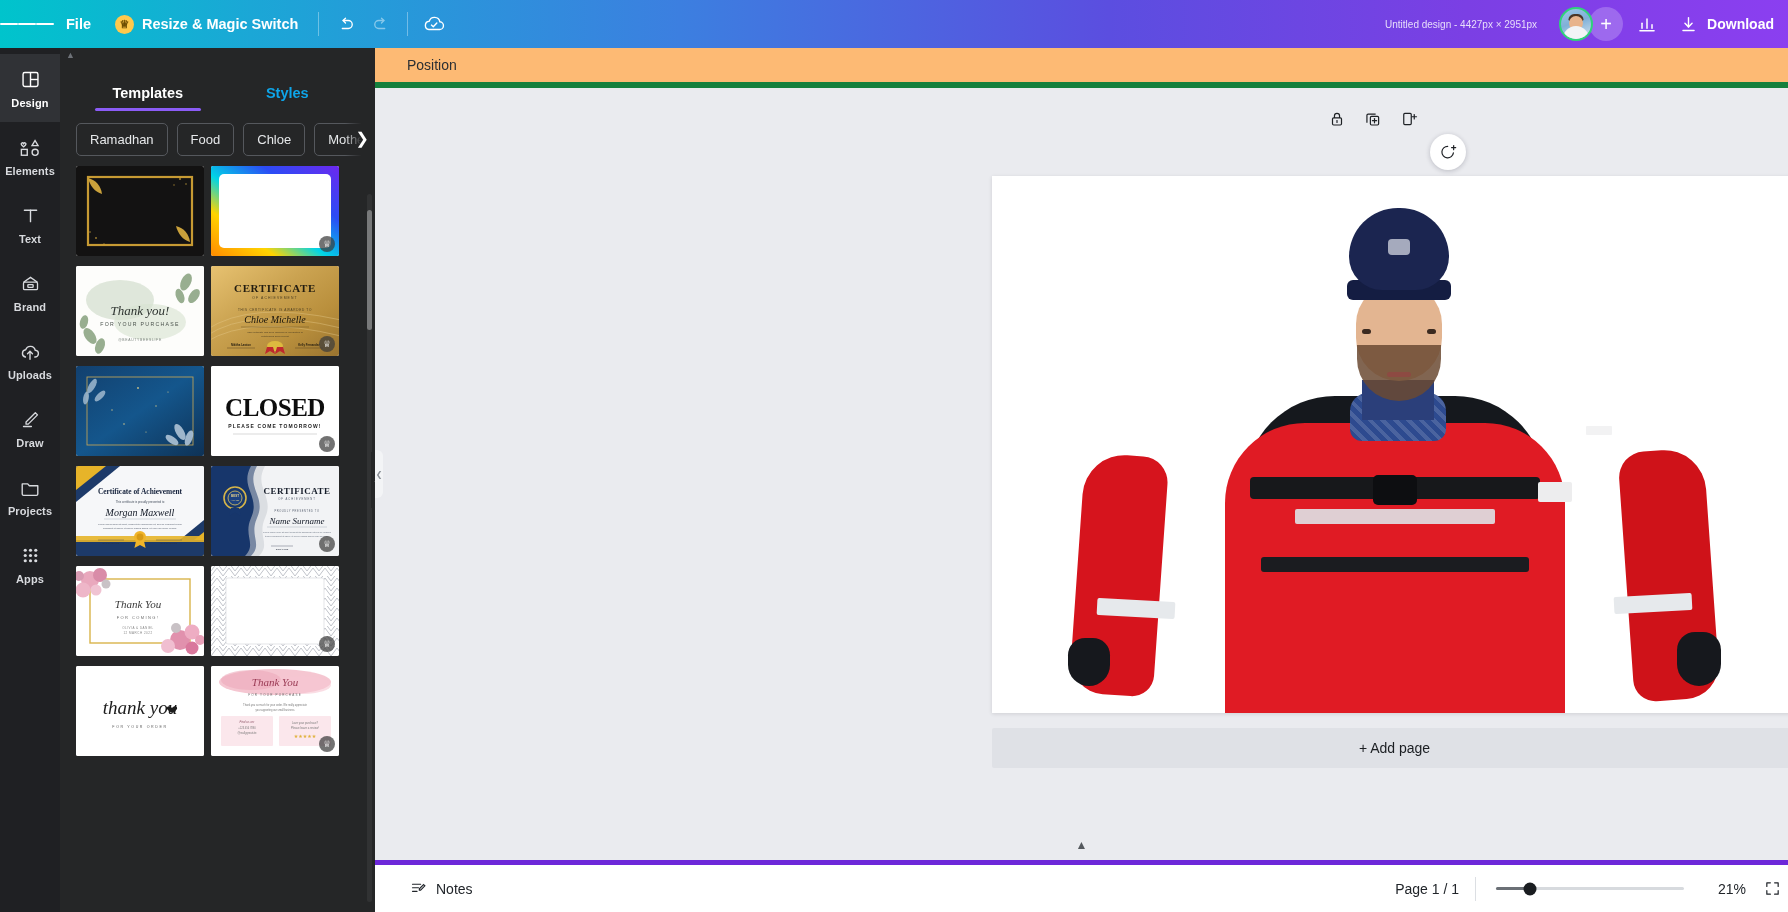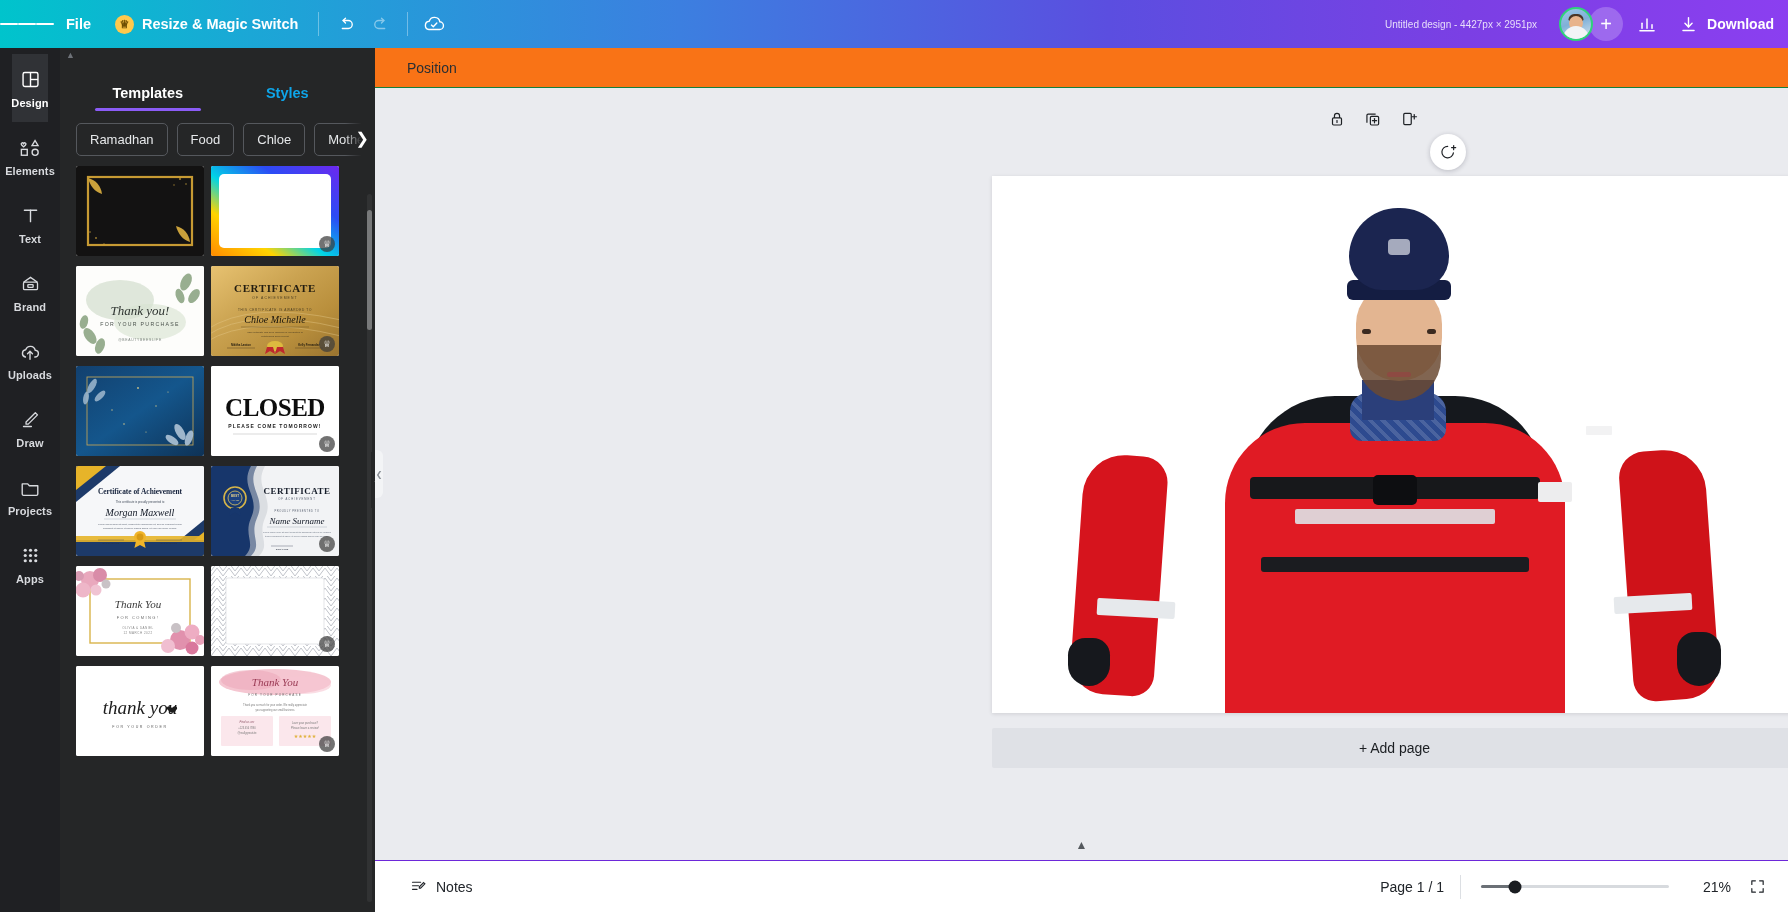--- a/index.html
+++ b/index.html
@@ -70,21 +70,21 @@
   
   .bodyrow { flex: 1 1 auto; display: flex; min-height: 0; }
 
   
   .rail {
     width: 60px; flex: 0 0 60px; background: #1f2023;
     display: flex; flex-direction: column; align-items: center;
     padding-top: 6px; overflow: hidden;
   }
   .rail-item {
-    width: 36px; height: 68px; display: flex; flex-direction: column;
+    width: 60px; height: 68px; display: flex; flex-direction: column;
     align-items: center; justify-content: center; gap: 5px;
     color: #d8dade; cursor: pointer; user-select: none;
   }
   .rail-item.active { background: #303236; color: #fff; }
   .rail-label { font-size: 11px; font-weight: 700; letter-spacing: 0.1px; }
   .rail-ico { width: 24px; height: 24px; display: flex; align-items: center; justify-content: center; }
 
   
   .panel {
     width: 315px; flex: 0 0 315px; background: #252627;
@@ -151,22 +151,22 @@
     display: flex; align-items: center; justify-content: center; color: #c9ccd0;
     font-size: 10px; cursor: pointer; z-index: 30;
   }
   .panel-topchev {
     position: absolute; left: 6px; top: 2px; color: #6e7278; font-size: 9px;
   }
 
   
   .editor { flex: 1 1 auto; display: flex; flex-direction: column; min-width: 0; background: #fff; }
   .pos-bar {
-    height: 40px; flex: 0 0 40px; background: #f97316; display: flex; align-items: center;
-    padding-left: 26px; border-bottom: 1px solid #15803d;
+    height: 40px; flex: 0 0 40px; background: #fdba74; display: flex; align-items: center;
+    padding-left: 26px; border-bottom: 6px solid #15803d;
   }
   .pos-label { font-size: 14px; color: #2b2f33; font-weight: 400; cursor: pointer; padding: 5px 6px; border-radius: 4px; }
 
   .canvas-area {
     flex: 1 1 auto; background: #eaebef; position: relative; overflow: hidden;
     display: flex; flex-direction: column; align-items: center;
   }
   .canvas-tools {
     position: absolute; right: 368px; top: 20px; display: flex; gap: 14px; z-index: 5;
   }
@@ -240,21 +240,21 @@
   }
   .canvas-left-handle {
     position: absolute; left: 0px; top: 50%; transform: translateY(-50%);
     width: 8px; height: 48px; background: #f3f4f6; border-radius: 0 6px 6px 0;
     display:flex; align-items:center; justify-content:center; color:#8b9097; font-size:8px;
   }
 
   
   .bottombar {
     height: 52px; flex: 0 0 52px; background: #fff; display: flex; align-items: center;
-    border-top: 1px solid #6d28d9; padding: 0 22px 0 26px; position: relative; z-index: 20;
+    border-top: 5px solid #6d28d9; padding: 0 7px 0 26px; position: relative; z-index: 20;
   }
   .notes-btn {
     display: flex; align-items: center; gap: 9px; font-size: 14px; color: #21252a;
     cursor: pointer; padding: 7px 9px; border-radius: 4px; background: transparent; border: none;
     font-family: "Liberation Sans", sans-serif;
   }
   .bb-spacer { flex: 1 1 auto; }
   .page-count { font-size: 14px; color: #21252a; margin-right: 16px; white-space: nowrap; }
   .bb-divider { width: 1px; height: 24px; background: #dcdfe3; margin-right: 20px; }
   .zoom-slider { display: flex; align-items: center; width: 188px; position: relative; cursor: pointer; }

